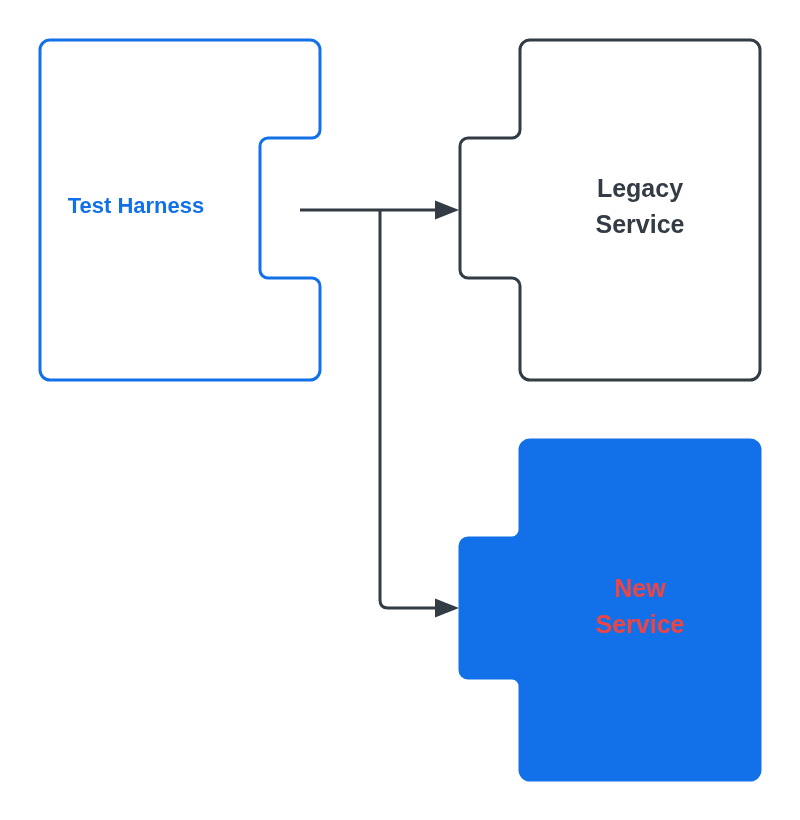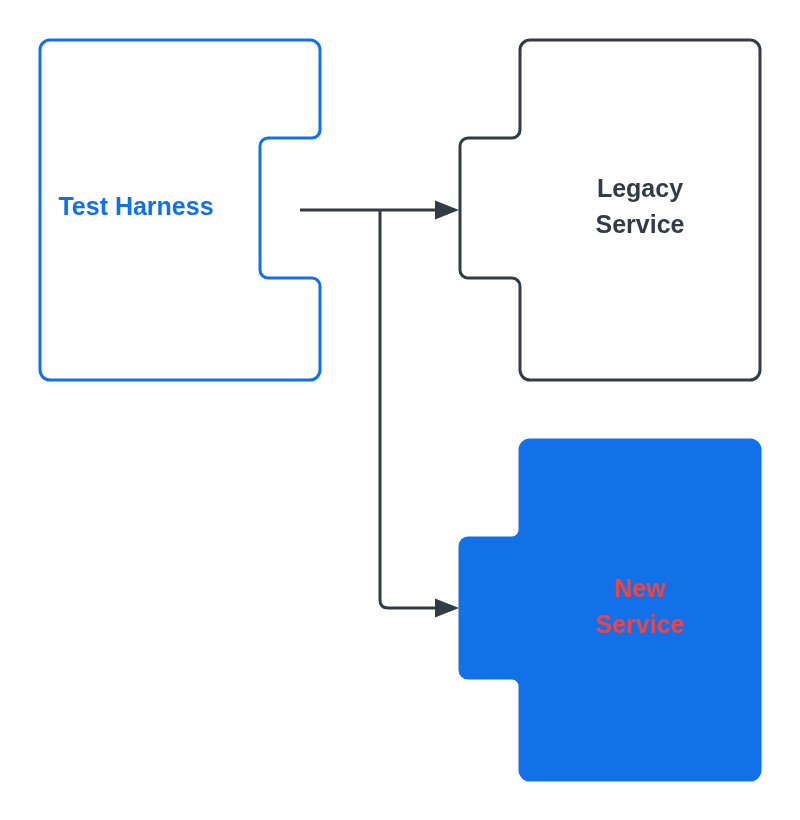--- a/index.html
+++ b/index.html
@@ -48,21 +48,21 @@
     position: absolute;
     font-weight: bold;
     text-align: center;
     white-space: pre-line;
     pointer-events: none;
   }
   .label-test-harness {
     left: 40px;
     top: 188px;
     width: 192px;
-    font-size: 25px;
+    font-size: 22px;
     line-height: 36px;
     color: #1271e8;
   }
   .label-legacy {
     left: 520px;
     top: 170px;
     width: 240px;
     font-size: 25px;
     line-height: 36px;
     color: #333b45;

